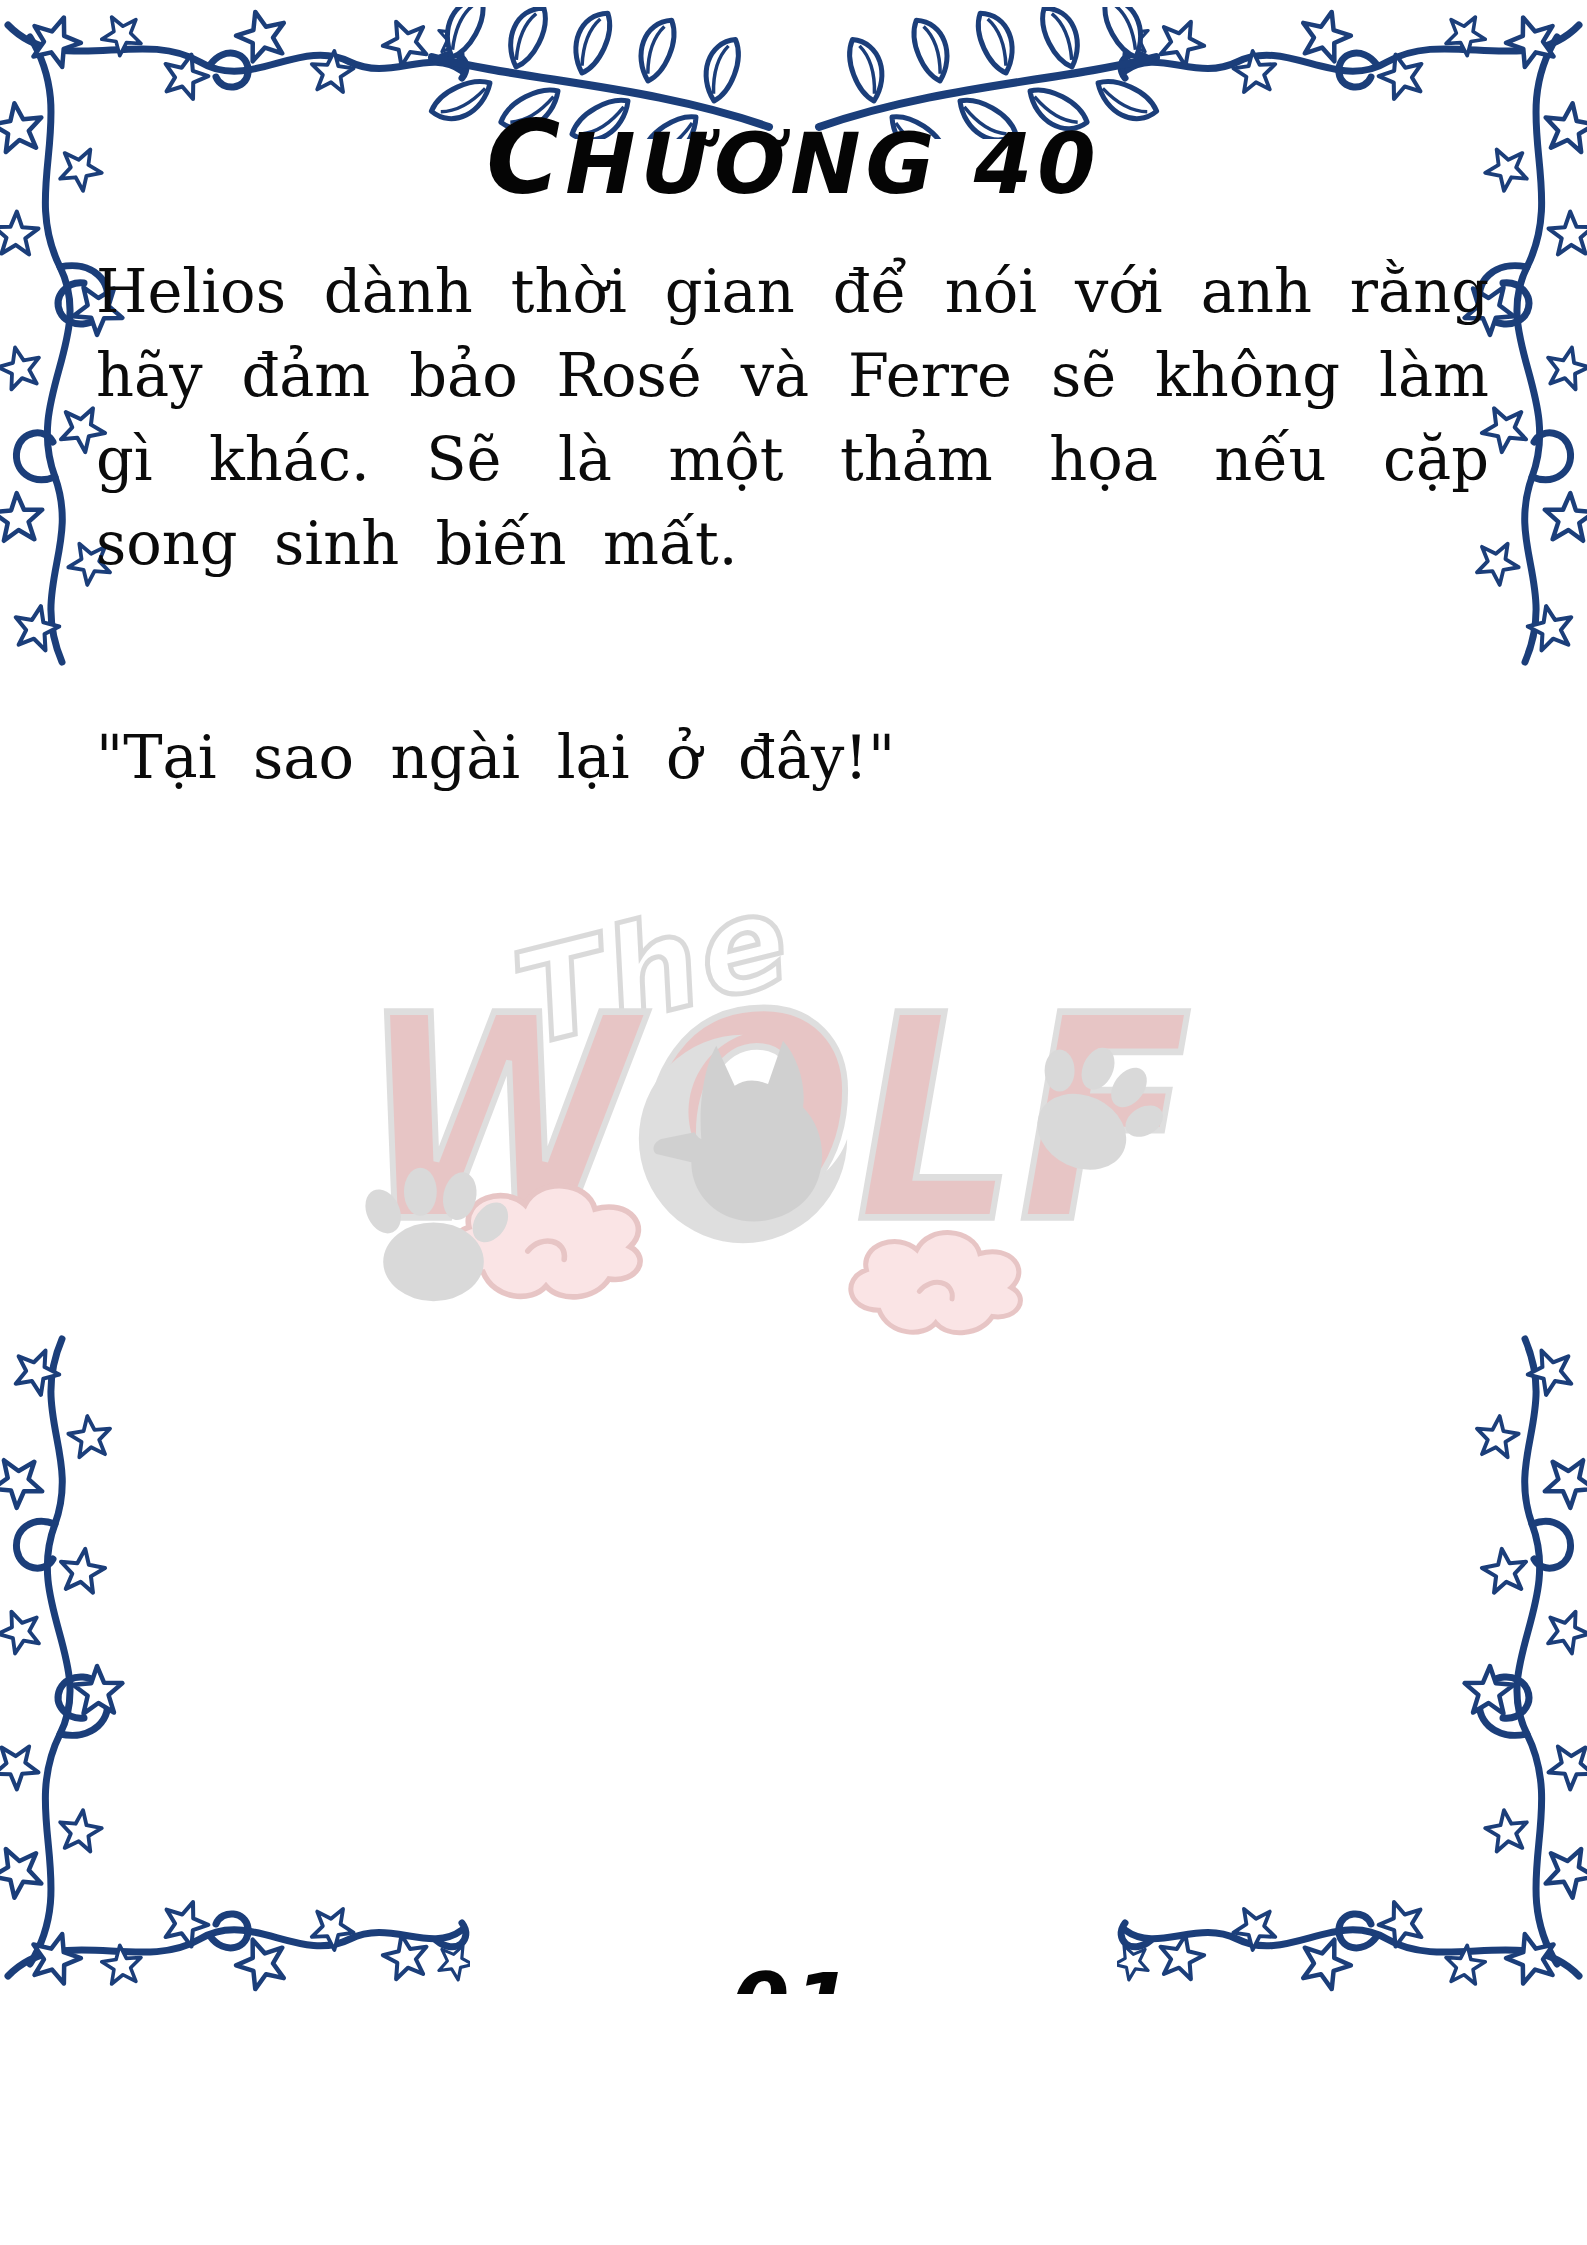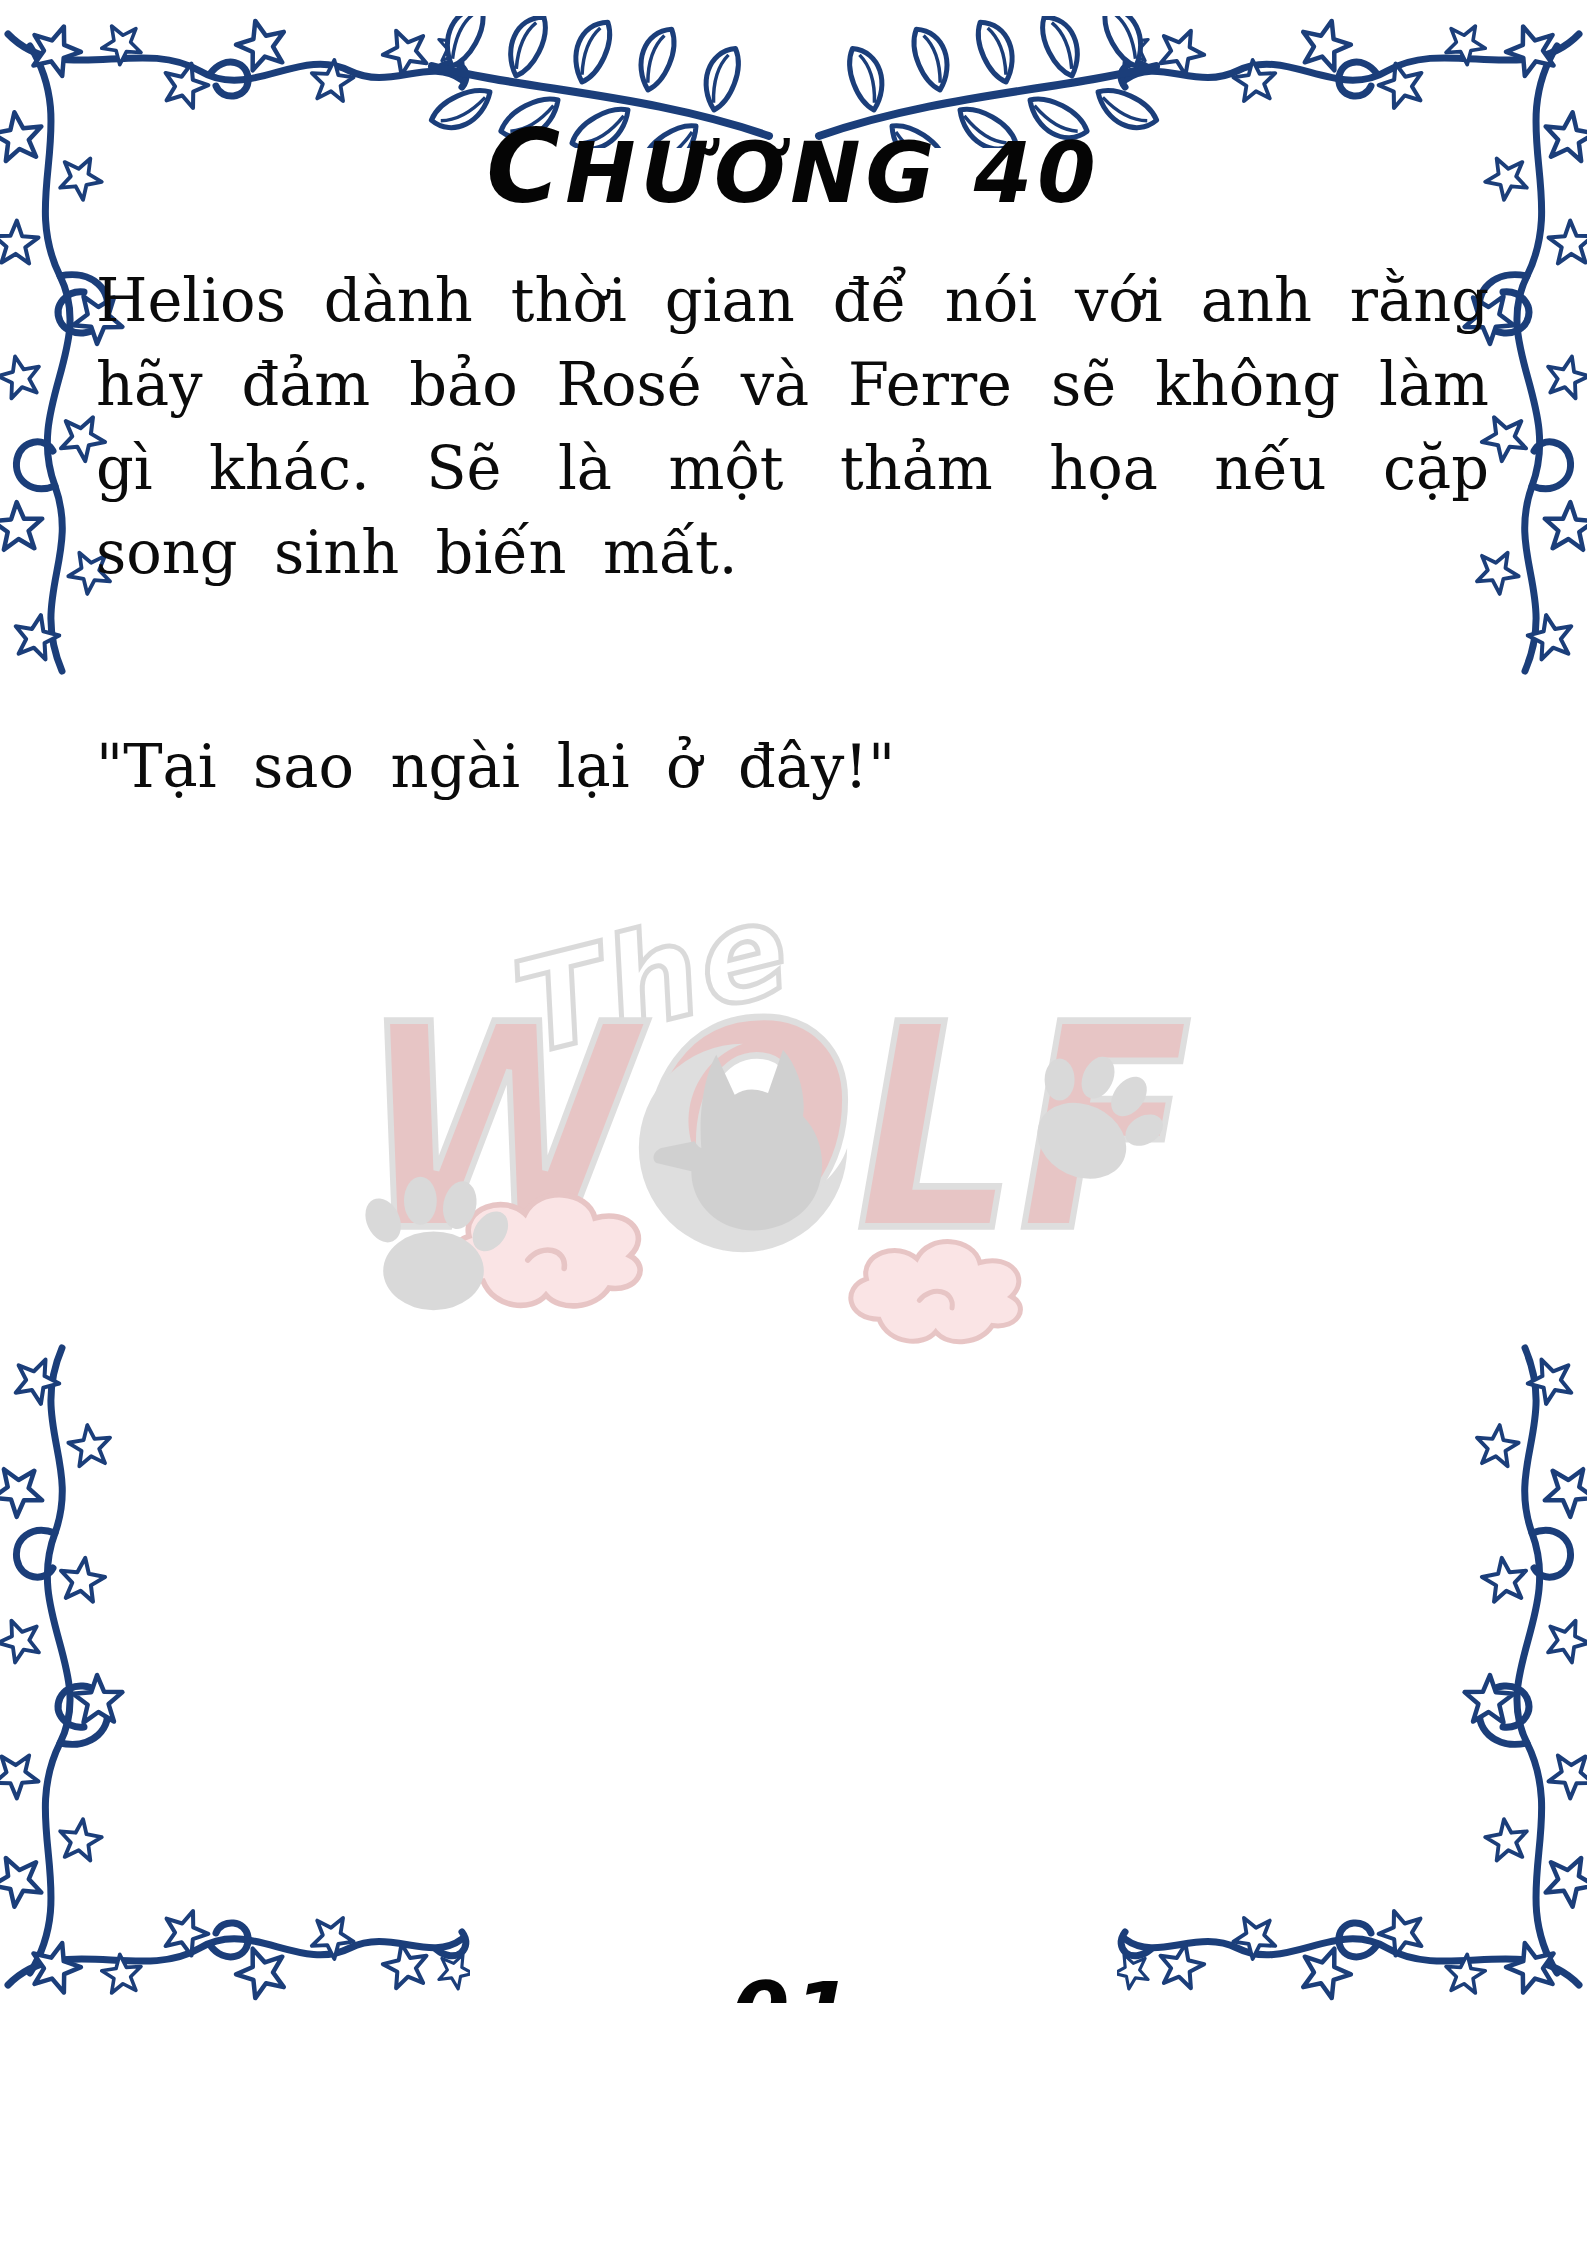--- a/index.html
+++ b/index.html
@@ -1,19 +1,19 @@
 <!DOCTYPE html>
 <html><head>
 <meta charset="utf-8">
 <style>
   html,body{margin:0;padding:0;background:#ffffff;}
   .page{
     position:relative;
     width:1587px;height:1987px;
-    margin:16px auto;
+    margin:7px auto;
     background:#ffffff;
     overflow:hidden;
     font-family:"DejaVu Serif", serif;
     color:#0b0b0b;
   }
   
   .corner{position:absolute;width:470px;height:660px;z-index:3;pointer-events:none;}
   .corner.tl{left:0;top:0;}
   .corner.tr{right:0;top:0;transform:scaleX(-1);}
   .corner.bl{left:0;bottom:0;transform:scaleY(-1);}

